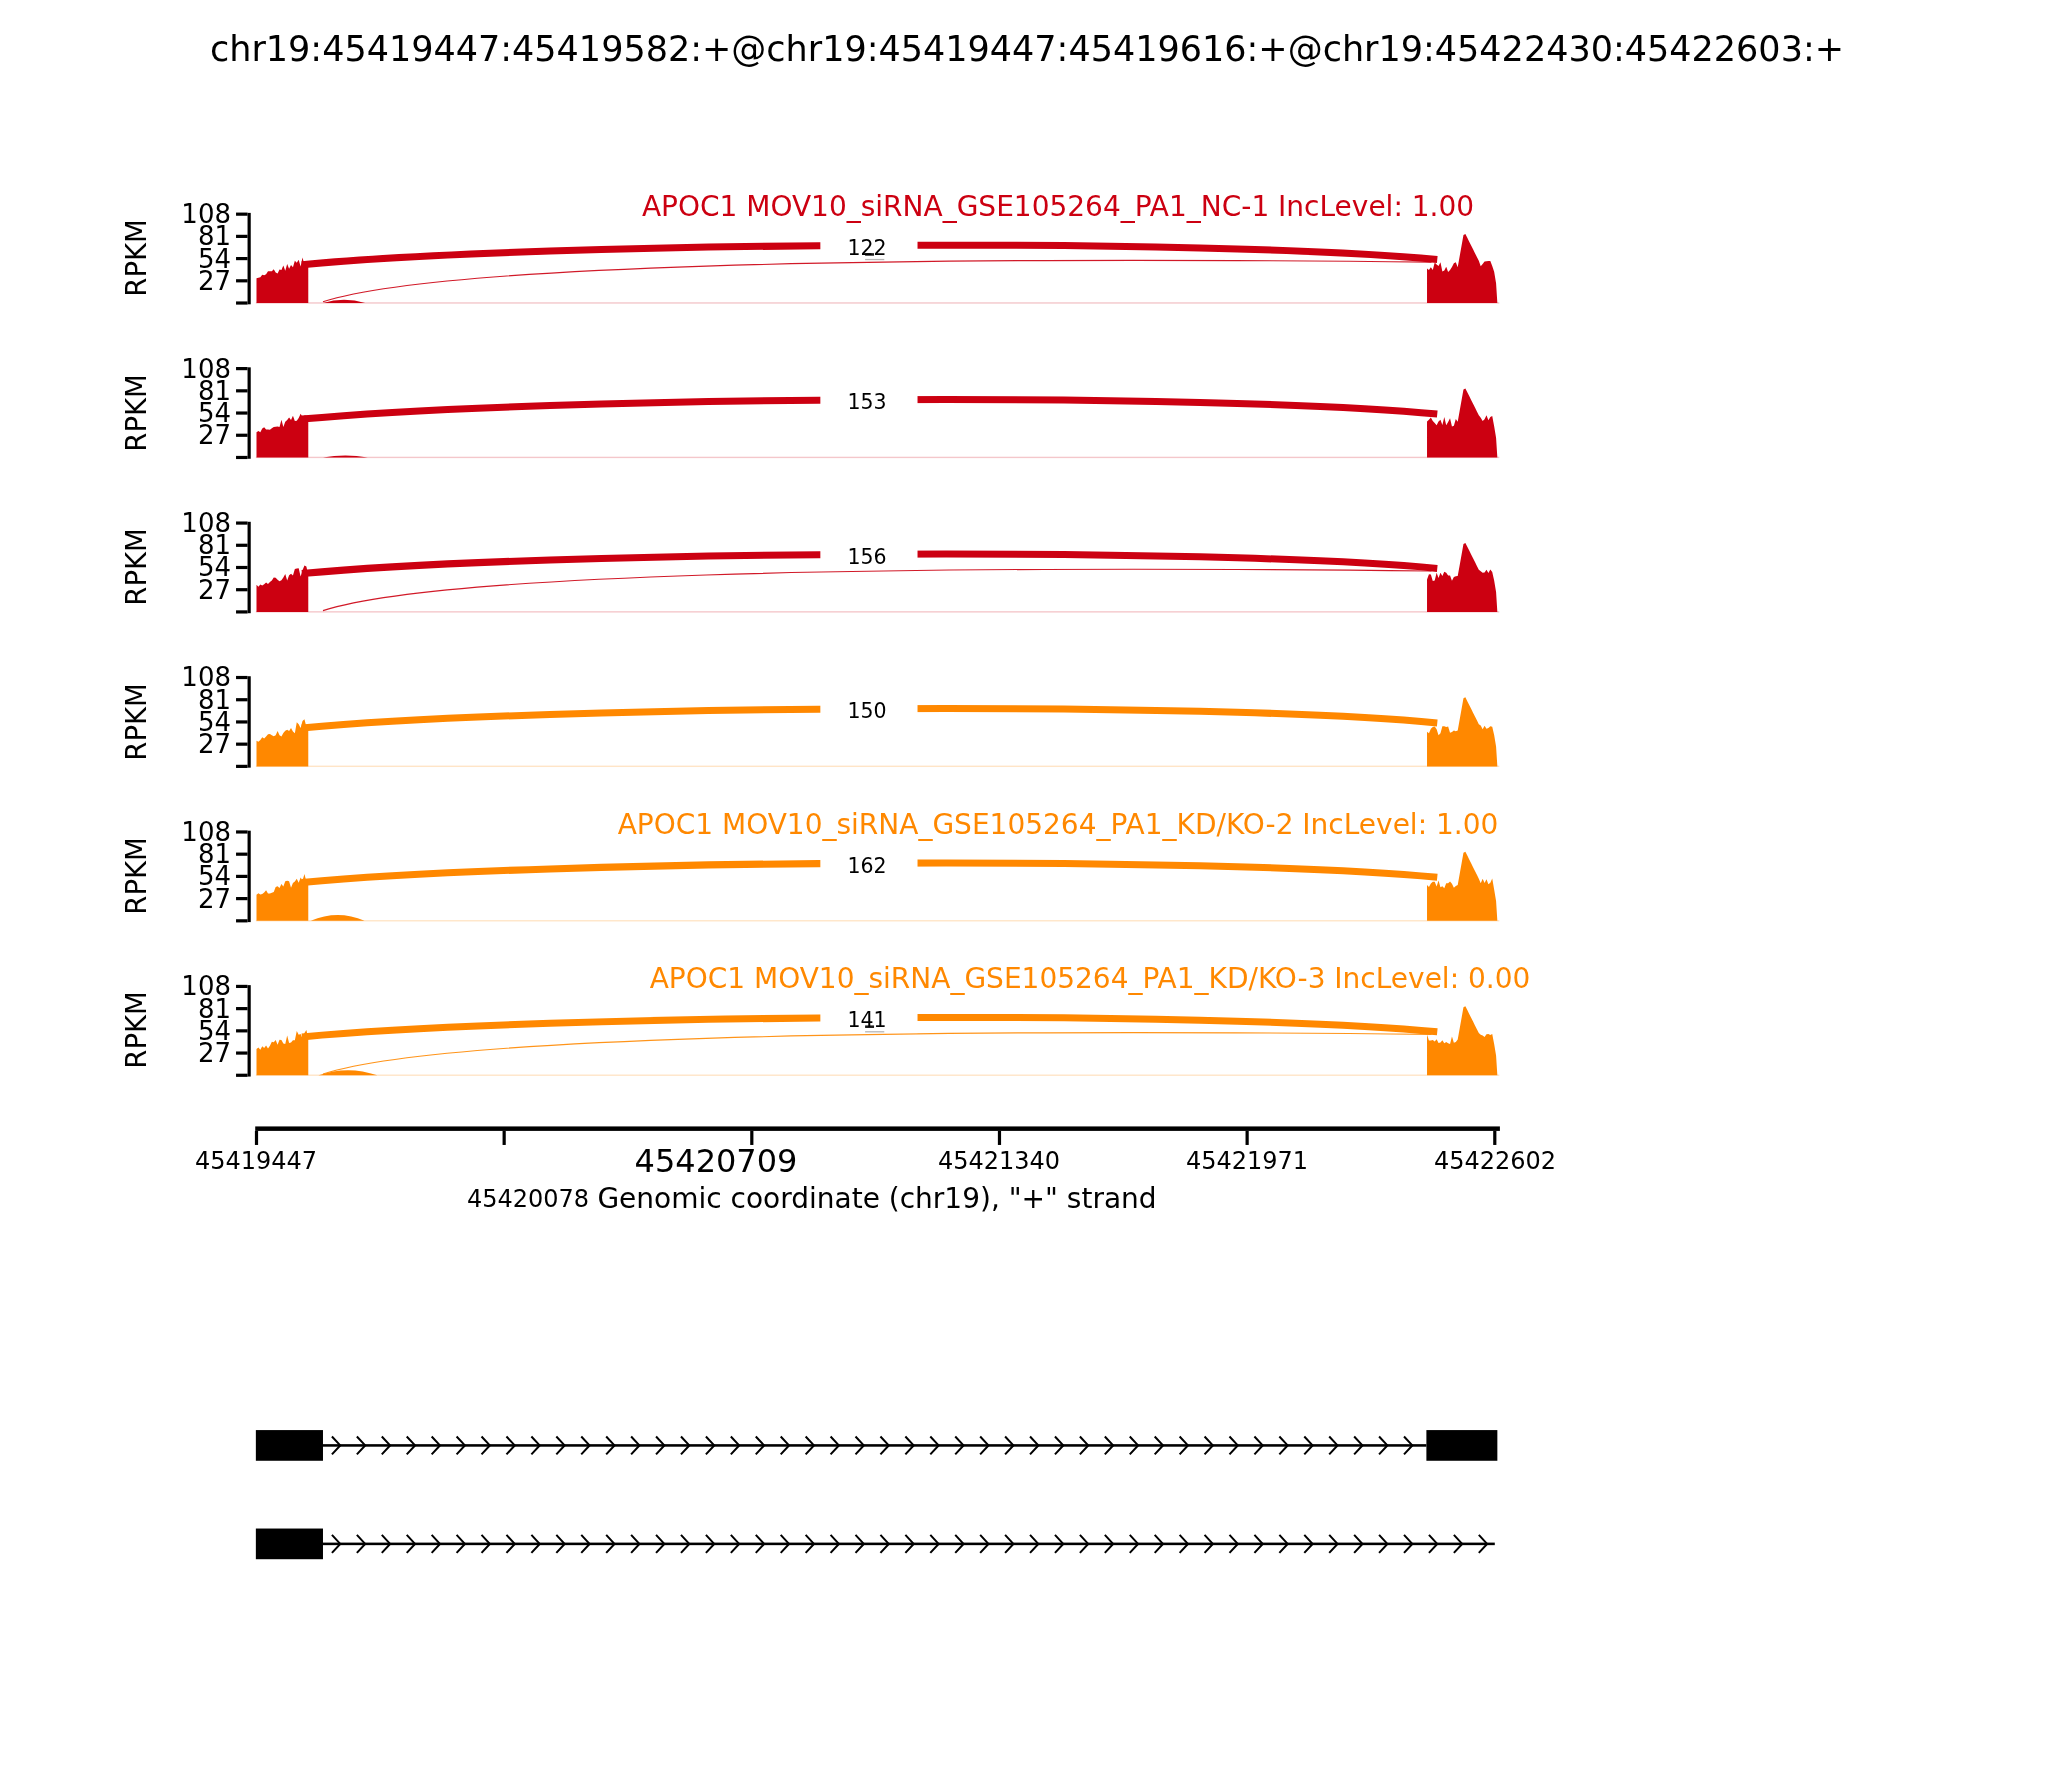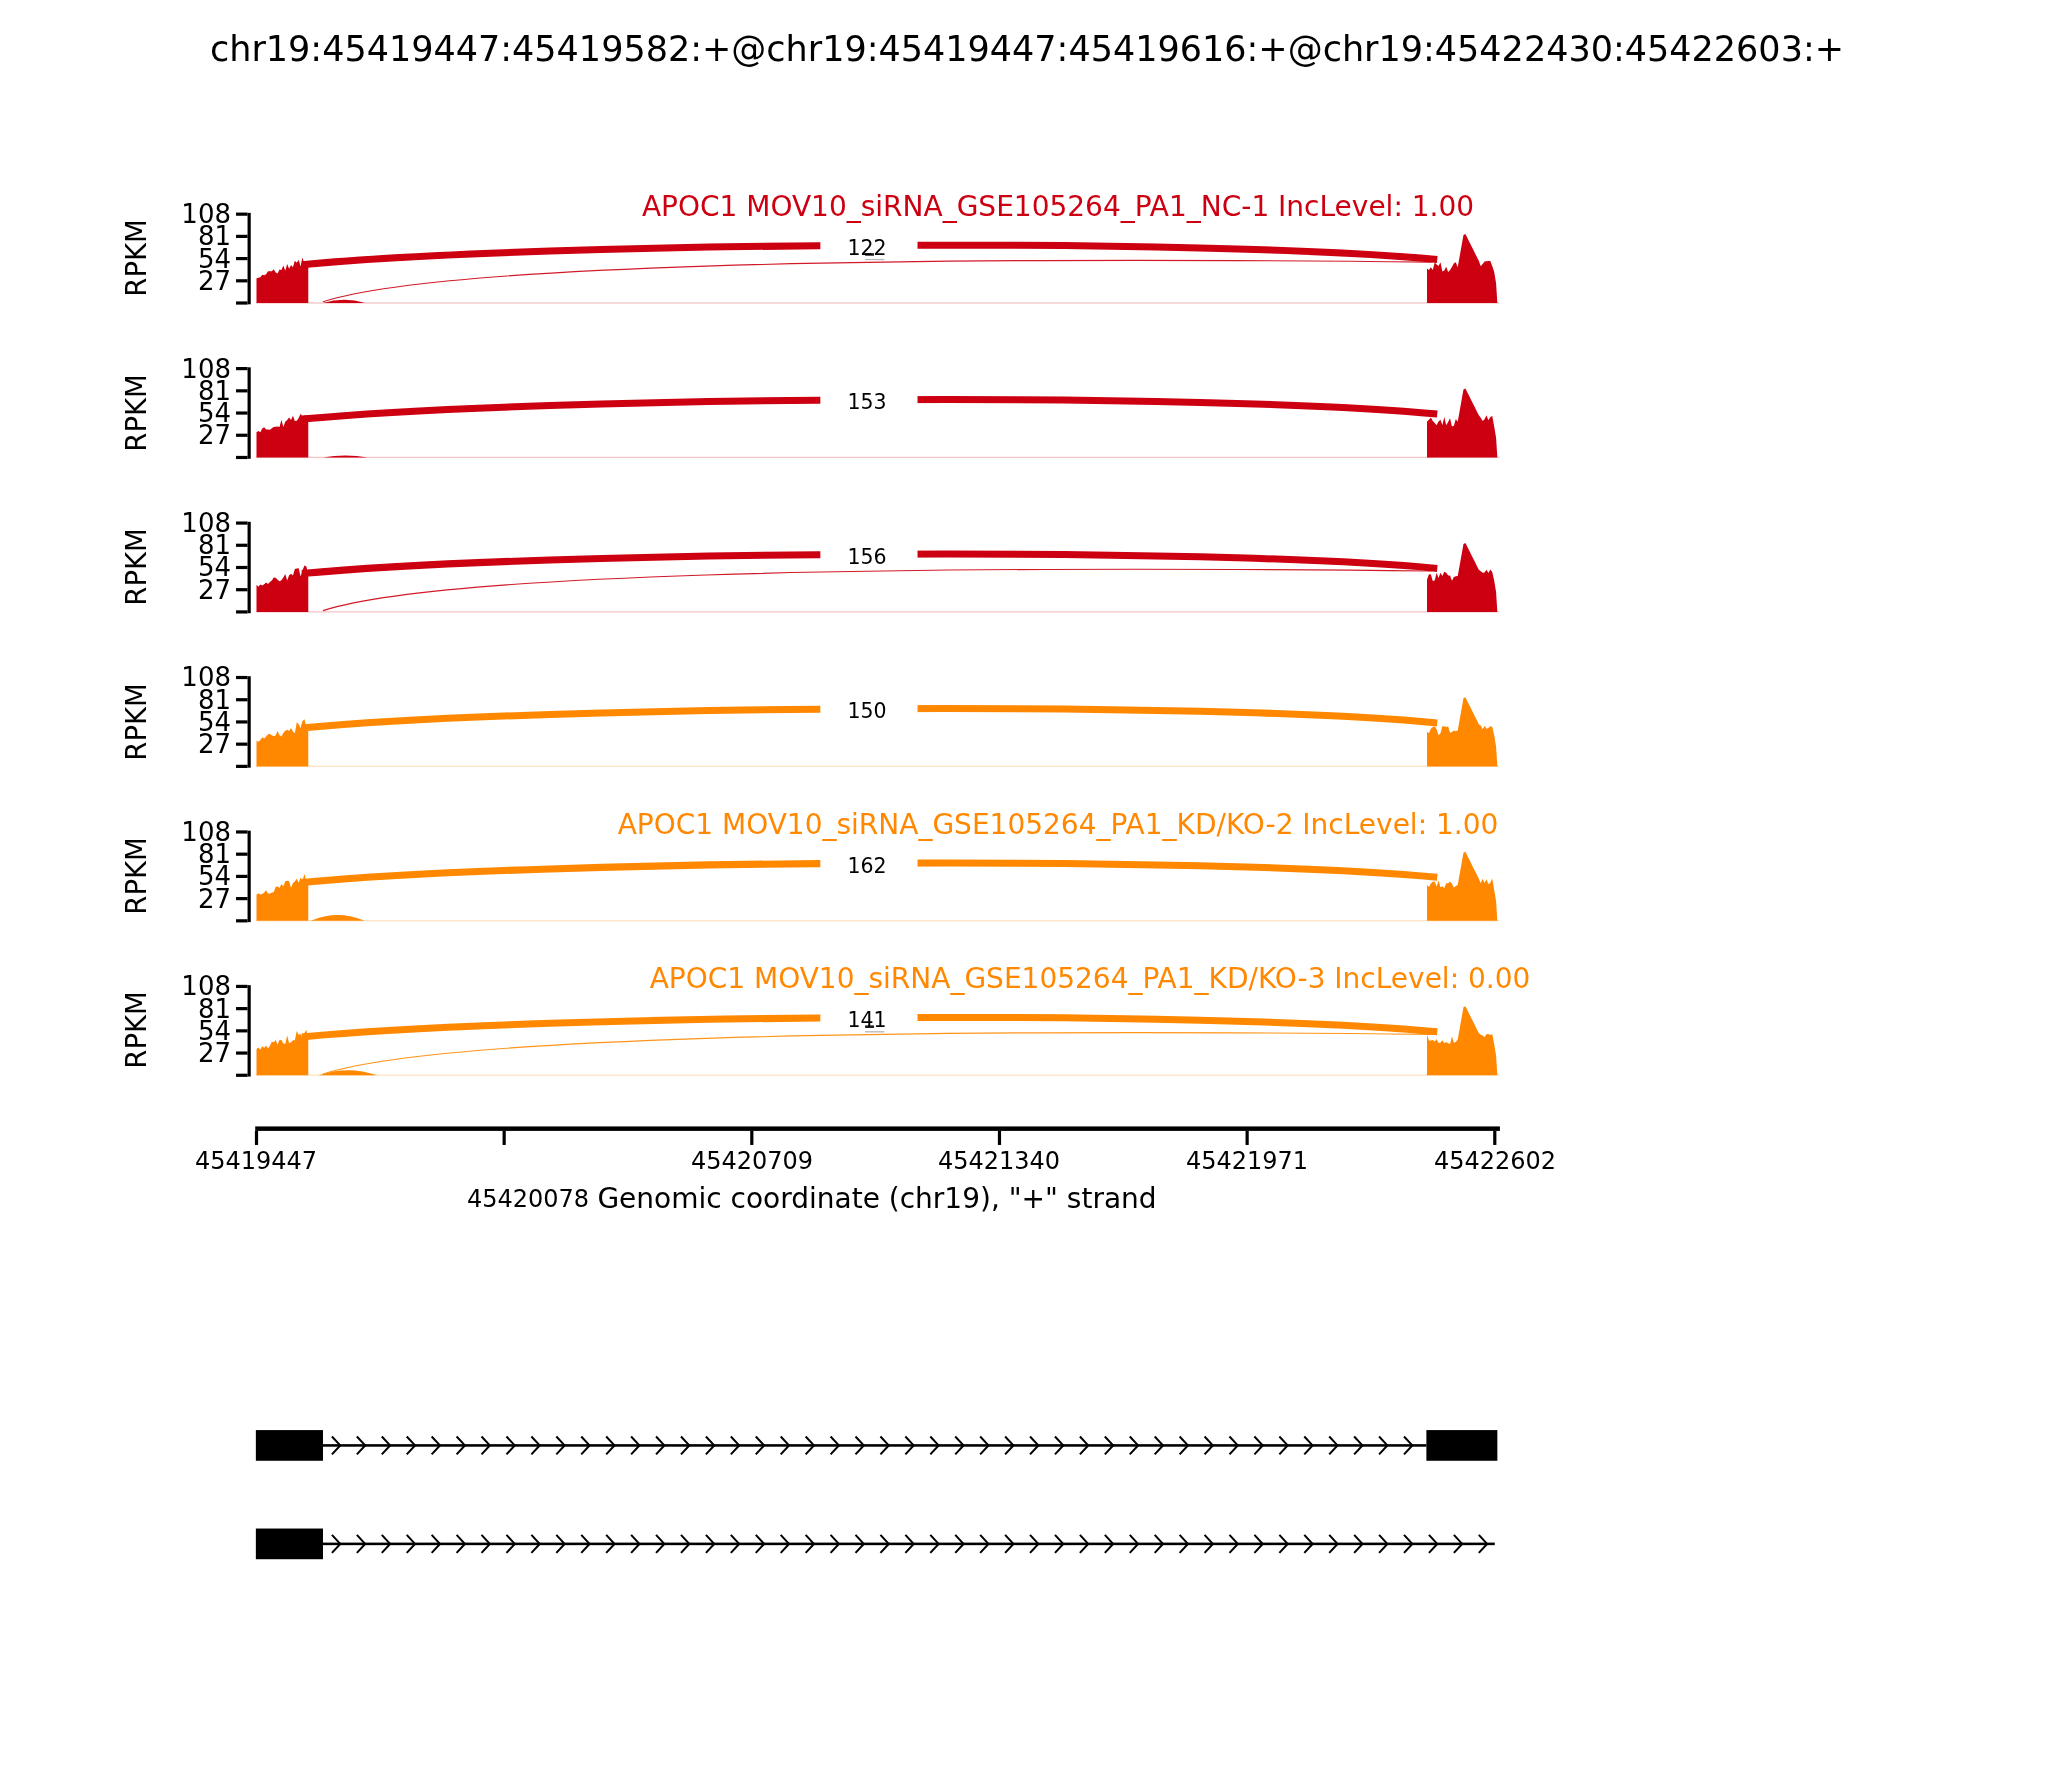--- a/index.html
+++ b/index.html
@@ -232,19 +232,19 @@
     <div class="txt" style="left: 867px; top: 866px; transform: translate(-50%, -50%); font-size: 20.5px;">162</div>
     <div class="txt" style="left: 137px; top: 1030px; transform: translate(-50%, -50%) rotate(-90deg); font-size: 27.5px;">RPKM</div>
     <div class="txt" style="left: 116px; width: 115px; text-align: right; top: 986px; transform: translateY(-50%); font-size: 26px;">108</div>
     <div class="txt" style="left: 116px; width: 115px; text-align: right; top: 1009px; transform: translateY(-50%); font-size: 26px;">81</div>
     <div class="txt" style="left: 116px; width: 115px; text-align: right; top: 1031px; transform: translateY(-50%); font-size: 26px;">54</div>
     <div class="txt" style="left: 116px; width: 115px; text-align: right; top: 1053px; transform: translateY(-50%); font-size: 26px;">27</div>
     <div class="txt" style="left: 1058px; top: 979px; transform: translate(-50%, -50%); font-size: 28px; color: rgb(255, 136, 0); margin-left: 32px;">APOC1 MOV10_siRNA_GSE105264_PA1_KD/KO-3 IncLevel: 0.00</div>
     <div class="txt" style="left: 867px; top: 1020px; transform: translate(-50%, -50%); font-size: 20.5px;">141</div>
     <div class="txt" style="left: 256px; top: 1161px; transform: translate(-50%, -50%); font-size: 24px;">45419447</div>
     <div class="txt" style="left: 528px; top: 1161px; transform: translate(-50%, -50%); font-size: 24px; margin-top: 38px;">45420078</div>
-    <div class="txt" style="left: 752px; top: 1161px; transform: translate(-50%, -50%); font-size: 24px;">45420709</div>
+    <div class="txt" style="left: 716px; top: 1161px; transform: translate(-50%, -50%); font-size: 32px;">45420709</div>
     <div class="txt" style="left: 999px; top: 1161px; transform: translate(-50%, -50%); font-size: 24px;">45421340</div>
     <div class="txt" style="left: 1247px; top: 1161px; transform: translate(-50%, -50%); font-size: 24px;">45421971</div>
     <div class="txt" style="left: 1495px; top: 1161px; transform: translate(-50%, -50%); font-size: 24px;">45422602</div>
     <div class="txt" style="left: 877px; top: 1199px; transform: translate(-50%, -50%); font-size: 28px;">Genomic coordinate (chr19), "+" strand</div>
   </div>
 
 
 </body></html>

